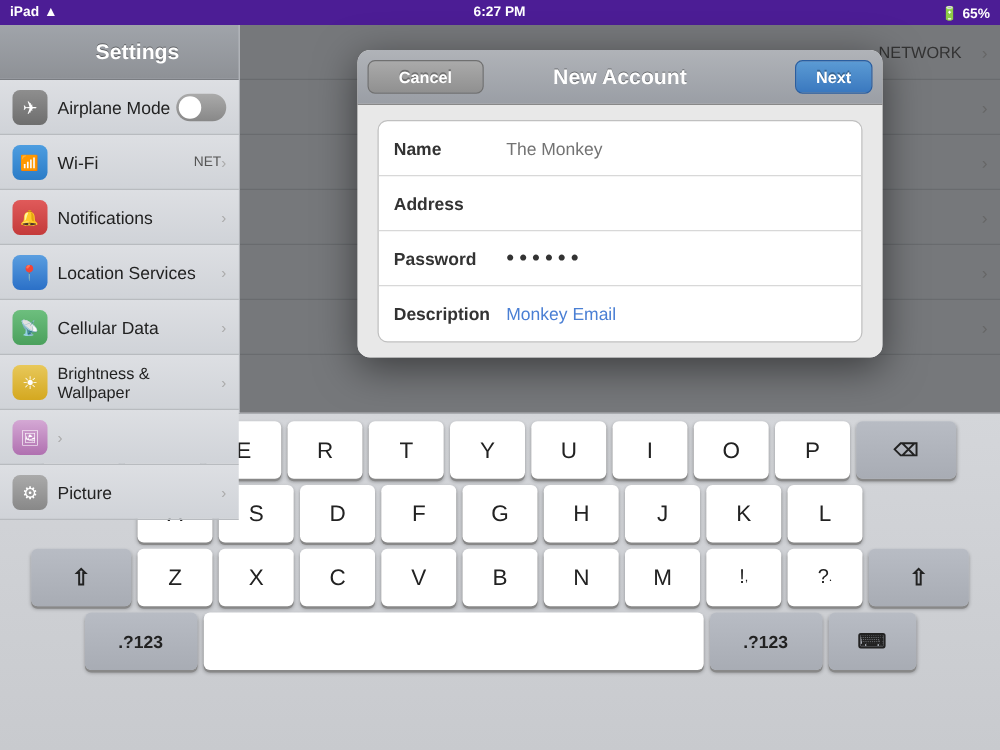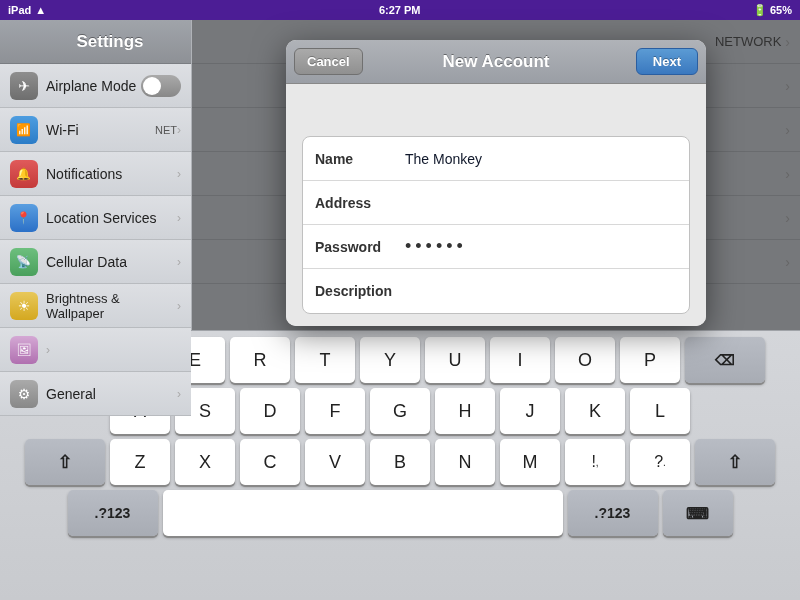--- a/index.html
+++ b/index.html
@@ -116,21 +116,21 @@
       height: 44px;
       border-bottom: 1px solid #b0b3b8;
       position: relative;
     }
     .right-rows {
       width: 100%;
     }
     .right-row .net-label {
       color: #555;
       font-size: 13px;
-      margin-right: 4px;
+      margin-right: 16px;
     }
     .right-row .chevron-r {
       color: #aaa;
       font-size: 14px;
     }
 
     
     .modal-overlay {
       position: absolute;
       top: 0; left: 0; right: 0; bottom: 0;
@@ -165,21 +165,21 @@
     }
     .modal-cancel-btn {
       position: absolute;
       left: 8px;
       background: linear-gradient(to bottom, #aaaaaa, #909090);
       border: 1px solid #707070;
       border-radius: 6px;
       color: white;
       font-size: 13px;
       font-weight: bold;
-      padding: 5px 12px;
+      padding: 5px 24px;
       cursor: pointer;
       text-shadow: 0 -1px 0 rgba(0,0,0,0.3);
     }
     .modal-next-btn {
       position: absolute;
       right: 8px;
       background: linear-gradient(to bottom, #5b9bd4, #3a78bf);
       border: 1px solid #2a5ea0;
       border-radius: 6px;
       color: white;
@@ -191,40 +191,39 @@
     }
     .modal-body {
       padding: 12px 16px;
       background: #e8e8e8;
     }
     .form-container {
       background: white;
       border-radius: 8px;
       border: 1px solid #c0c0c0;
       overflow: hidden;
-      margin-top: 40px;
     }
     .form-row {
       display: flex;
       align-items: center;
       min-height: 44px;
       border-bottom: 1px solid #d8d8d8;
       padding: 8px 12px;
     }
     .form-row:last-child { border-bottom: none; }
     .form-label {
       font-size: 14px;
       font-weight: bold;
       color: #333;
       width: 90px;
       flex-shrink: 0;
     }
     .form-value {
       font-size: 14px;
-      color: #0f172a;
+      color: #737373;
       flex: 1;
     }
     .form-value.password {
       color: #333;
       letter-spacing: 4px;
       font-size: 18px;
     }
     .form-value.description { color: #4a7fd4; }
 
     
@@ -381,21 +380,21 @@
       <div class="item-icon icon-picture">
         <span style="color:white;font-size:12px;">🖼</span>
       </div>
       <span class="chevron">›</span>
     </div>
 
     <div class="sidebar-item">
       <div class="item-icon icon-general">
         <span style="color:white;font-size:14px;">⚙</span>
       </div>
-      <span class="item-label">General</span>
+      <span class="item-label">Picture</span>
       <span class="chevron">›</span>
     </div>
   </div>
 
   <div class="right-content">
 
     <div class="right-rows">
       <div class="right-row">
           <span class="net-label">NETWORK</span>
           <span class="chevron-r">›</span>
@@ -433,20 +432,21 @@
             </div>
             <div class="form-row">
               <span class="form-label">Address</span>
             </div>
             <div class="form-row">
               <span class="form-label">Password</span>
               <span class="form-value password">••••••</span>
             </div>
             <div class="form-row">
               <span class="form-label">Description</span>
+              <span class="form-value description">Monkey Email</span>
             </div>
 
           </div>
         </div>
       </div>
     </div>
   </div>
 </div>
 
 <div class="keyboard-area">

